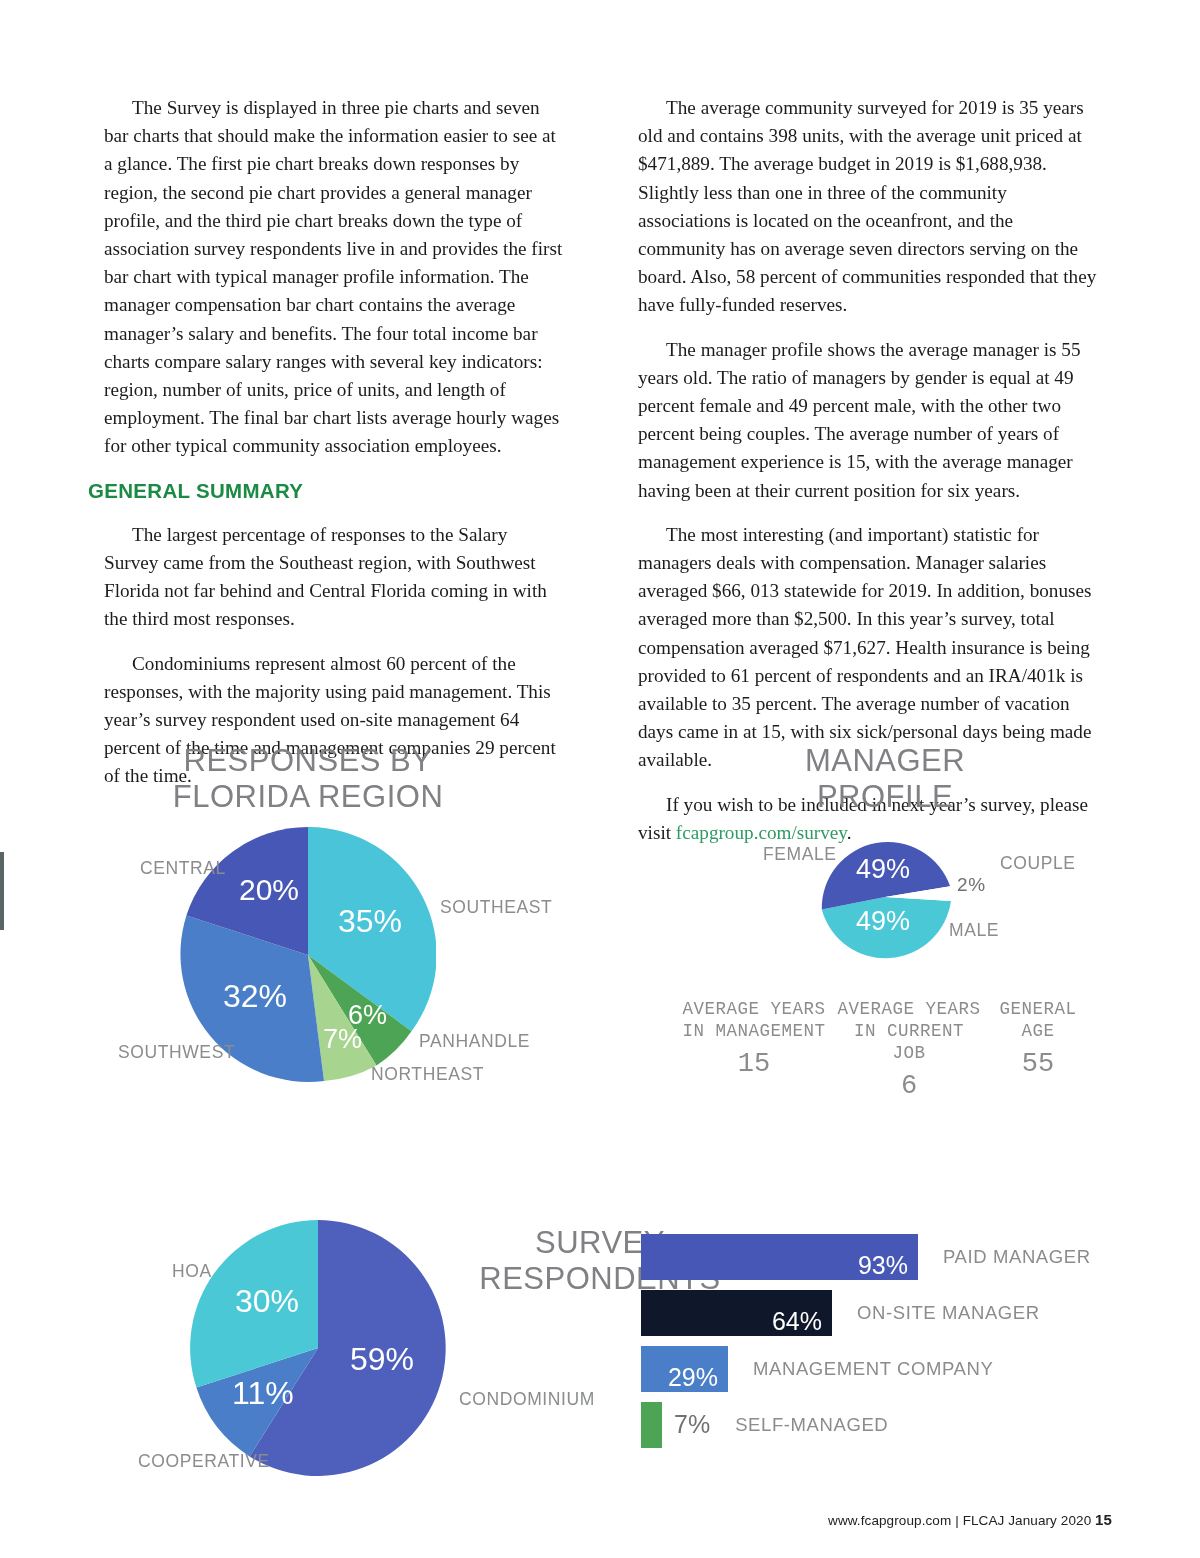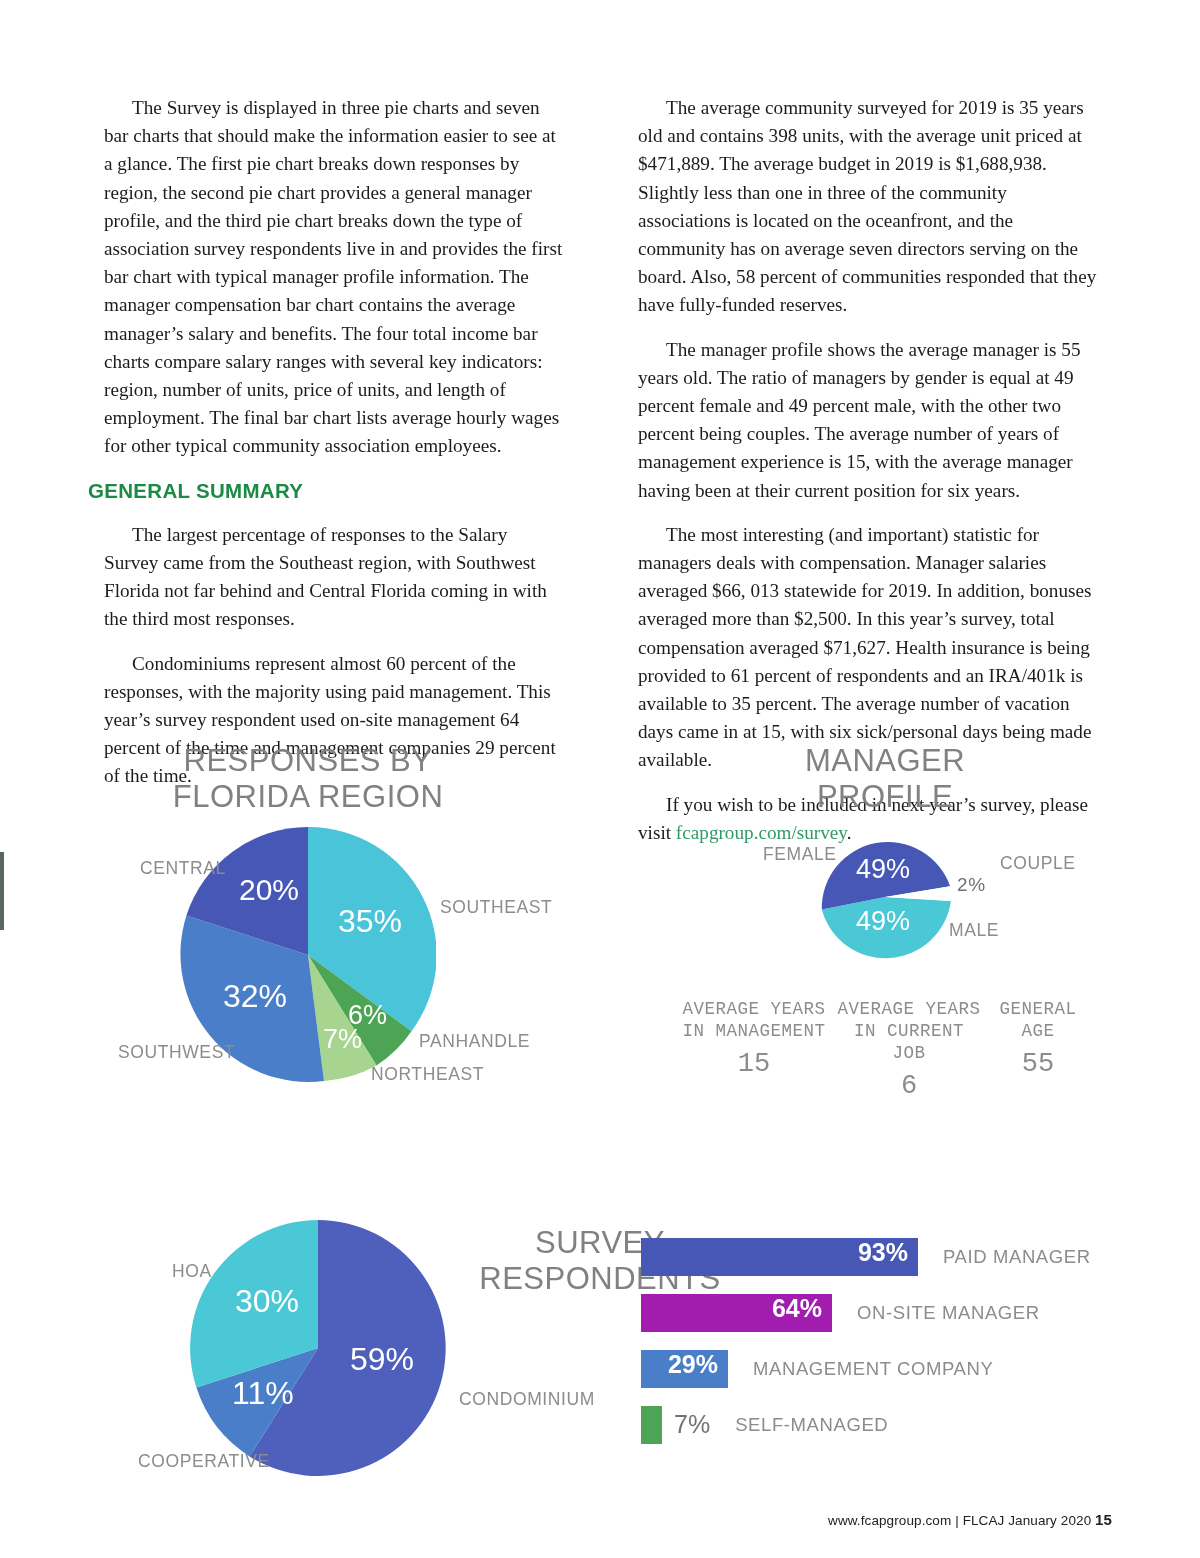--- a/index.html
+++ b/index.html
@@ -110,26 +110,25 @@
   
   .bars { position: absolute; left: 641px; top: 1233px; width: 450px; }
   .bar-row {
     position: relative;
     height: 47px;
     margin-bottom: 9px;
     display: flex;
     align-items: center;
   }
   .bar-fill {
-    height: 38px;
+    height: 46px;
     display: flex;
-    align-items: flex-start;
+    align-items: flex-end;
     justify-content: flex-end;
     padding-right: 10px;
-    font-weight: bold;
   }
   .bar-pct {
     font-family: "Liberation Sans", "DejaVu Sans", sans-serif;
     font-size: 25px;
     color: #ffffff;
   }
   .bar-pct.outside {
     color: #6f7173;
     padding-left: 12px;
   }
@@ -266,21 +265,21 @@
 <div class="bars">
 
   <div class="bar-row">
     <div class="bar-fill" style="width:277px;background:#4757b5;">
       <span class="bar-pct">93%</span>
     </div>
     <span class="bar-name">PAID MANAGER</span>
   </div>
 
   <div class="bar-row">
-    <div class="bar-fill" style="width:191px;background:#a21caf;">
+    <div class="bar-fill" style="width:191px;background:#0f172a;">
       <span class="bar-pct">64%</span>
     </div>
     <span class="bar-name">ON-SITE MANAGER</span>
   </div>
 
   <div class="bar-row">
     <div class="bar-fill" style="width:87px;background:#4a7ec8;">
       <span class="bar-pct">29%</span>
     </div>
     <span class="bar-name">MANAGEMENT COMPANY</span>

